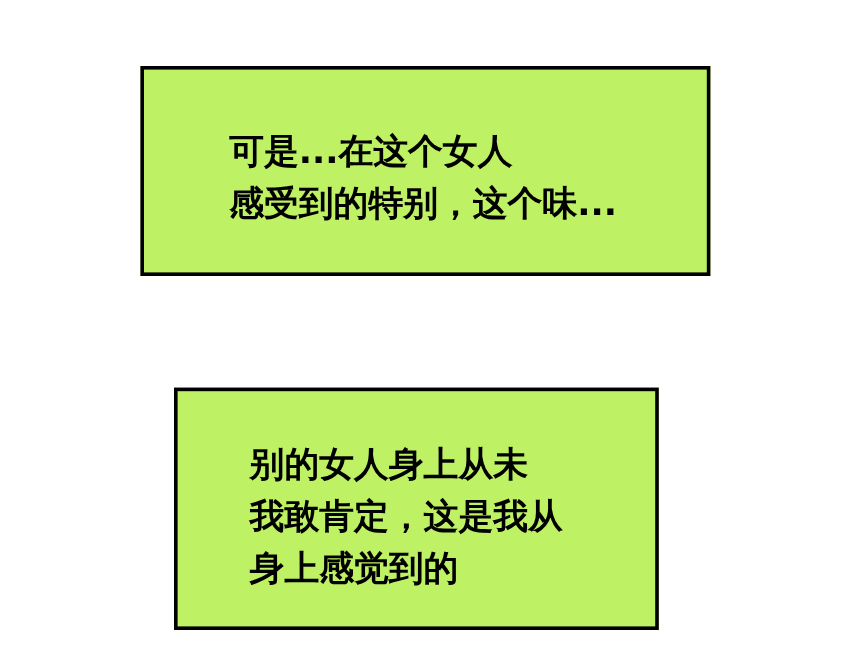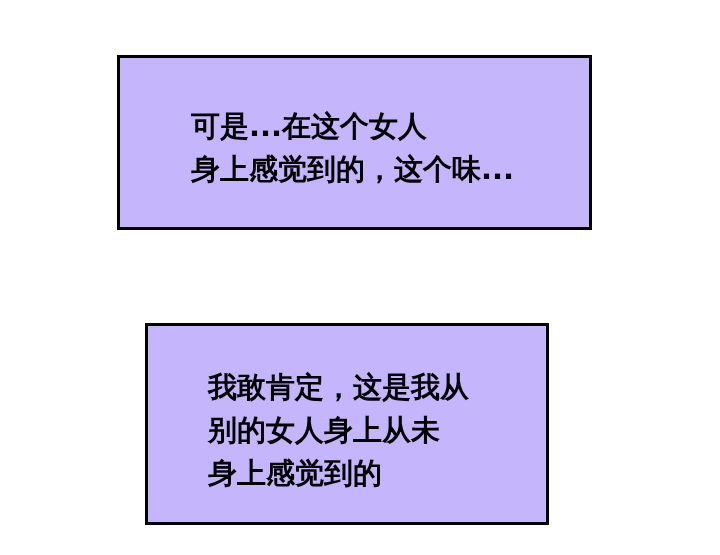--- a/index.html
+++ b/index.html
@@ -11,21 +11,21 @@
       width: 720px;
       height: 555px;
       position: relative;
       overflow: hidden;
       font-family: "DejaVu Sans", "Liberation Sans", sans-serif;
     }
     .caption-box {
       position: absolute;
       box-sizing: border-box;
       border: 3px solid #000000;
-      background: #c4b5fd;
+      background: #bef264;
     }
     #box1 {
       left: 117px;
       top: 55px;
       width: 475px;
       height: 175px;
     }
     #box2 {
       left: 145px;
       top: 323px;
@@ -51,23 +51,23 @@
     .line {
       display: block;
     }
   </style>
 </head>
 <body>
 
 <div class="caption-box" id="box1">
   <div class="caption-text">
     <span class="line">可是...在这个女人</span>
-    <span class="line">身上感觉到的，这个味...</span>
+    <span class="line">感受到的特别，这个味...</span>
   </div>
 </div>
 
 <div class="caption-box" id="box2">
   <div class="caption-text">
+    <span class="line">别的女人身上从未</span>
     <span class="line">我敢肯定，这是我从</span>
-    <span class="line">别的女人身上从未</span>
     <span class="line">身上感觉到的</span>
   </div>
 </div>
 
 </body></html>

